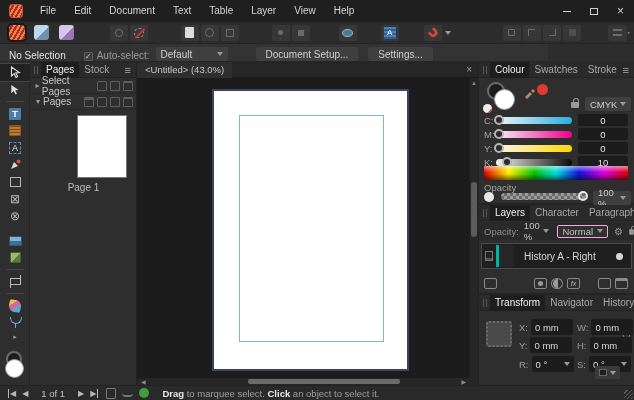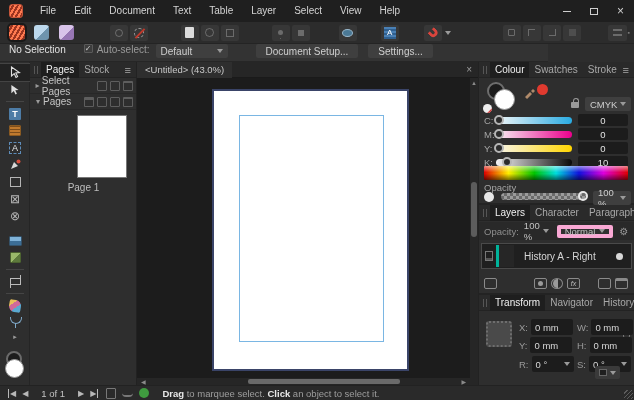--- a/index.html
+++ b/index.html
@@ -22,21 +22,21 @@
   #toolbar { top:22px; left:0; width:634px; height:22px; background:#2c2c2c; border-bottom:1px solid #242424;
     display:flex; align-items:center; }
   .persona { width:17px; height:15px; border-radius:3px; margin:0 2px; }
   .persona.sel { outline:2px solid #191919; }
   .tbtn { width:20px; height:16px; background:#373737; border-radius:2px; margin:0 1px;
     display:flex; align-items:center; justify-content:center; }
   .dimshape { opacity:.45; }
   .tb-sep { width:12px; }
 
   
-  #ctxbar { top:44px; left:0; width:548px; height:18px; background:#333333; display:flex; align-items:flex-start;
+  #ctxbar { top:44px; left:0; width:548px; height:18px; background:#333333; display:flex; align-items:flex-end;
     font-size:10px; border-bottom:1px solid #262626; }
   .ctx-btn { background:#3f3f3f; border-radius:2px; height:14px; padding:0 10px; margin-left:10px;
     display:flex; align-items:center; color:#cfcfcf; }
   .dd { background:#3f3f3f; border-radius:2px; height:14px; padding:0 5px; display:flex; align-items:center; color:#cfcfcf; }
   .chk { width:9px; height:9px; background:#3d3d3d; border:1px solid #5a5a5a; border-radius:1px;
     display:flex; align-items:center; justify-content:center; font-size:8px; color:#ccc; margin-right:4px; }
   .chev { width:0; height:0; border-left:3px solid transparent; border-right:3px solid transparent;
     border-top:4px solid #9a9a9a; display:inline-block; }
 
   
@@ -103,21 +103,21 @@
   .valbox { width:50px; height:12px; background:#1c1c1c; border-radius:2px; color:#e2e2e2; font-size:9.5px;
     display:flex; align-items:center; justify-content:center; flex:none; }
   .lockic { width:8px; height:6px; background:#9a9a9a; border-radius:1px; position:relative; margin-top:4px; }
   .lockic::before { content:""; position:absolute; top:-4px; left:1.5px; width:4px; height:4px;
     border:1.5px solid #9a9a9a; border-bottom:none; border-radius:3px 3px 0 0; }
   .spectrum { position:absolute; left:5px; right:6px; top:104px; height:14px; border-radius:1px;
     background:linear-gradient(180deg,rgba(255,255,255,.55),rgba(255,255,255,0) 45%,rgba(0,0,0,0) 55%,rgba(0,0,0,.55)),
       linear-gradient(90deg,#dd0000,#ffee00 17%,#00c400 35%,#00dddd 50%,#1111dd 66%,#dd00dd 83%,#dd0000); }
   .checker { background:repeating-conic-gradient(#6a6a6a 0% 25%, #9c9c9c 0% 50%); background-size:6px 6px; }
   .ctrl-row { position:absolute; left:0; right:0; top:17px; height:18px; background:#292929; display:flex; align-items:center; font-size:9.5px; color:#8f8f8f; }
-  .blend-dd { background:#303030; border:4px solid #f9a8d4; border-radius:2px; height:13px; display:flex; align-items:center; padding:0 4px; gap:4px; color:#c2c2c2; }
+  .blend-dd { background:#303030; border:1px solid #f9a8d4; border-radius:2px; height:13px; display:flex; align-items:center; padding:0 4px; gap:4px; color:#c2c2c2; }
   .layer-row { position:absolute; left:2px; right:2px; top:38px; height:26px; background:#1f1f1f; border:1px solid #4a4a4a; display:flex; align-items:center; }
   .layer-badge { width:8px; height:10px; border:1px solid #777; margin:0 3px; background:linear-gradient(0deg,#555 0 2px,transparent 2px); }
   .layer-thumb { width:18px; height:22px; background:#262626; border-left:3px solid #00b39b; margin-right:10px; }
   .vis-dot { width:7px; height:7px; border-radius:50%; background:#d8d8d8; margin-left:auto; margin-right:8px; }
   .lyr-btnrow { position:absolute; left:0; right:0; bottom:2px; height:16px; display:flex; align-items:center; }
   .lyr-ic { width:13px; height:11px; border:1px solid #8a8a8a; border-radius:2px; margin:0 2px; display:flex; align-items:center; justify-content:center; }
   .gear { color:#9a9a9a; font-size:10px; }
   .field-row { position:absolute; display:flex; align-items:center; font-size:9.5px; color:#9a9a9a; }
   .fbox { width:42px; height:13px; background:#1c1c1c; border-radius:2px; color:#d8d8d8;
     display:flex; align-items:center; padding:8px 4px; margin-left:3px; justify-content:space-between; }
@@ -143,21 +143,20 @@
 <div id="app">
 
   <div id="titlebar" class="abs">
     <div class="appicon"></div>
     <div class="menu-item">File</div>
     <div class="menu-item">Edit</div>
     <div class="menu-item">Document</div>
     <div class="menu-item">Text</div>
     <div class="menu-item">Table</div>
     <div class="menu-item">Layer</div>
-    <div class="menu-item">Select</div>
     <div class="menu-item">View</div>
     <div class="menu-item">Help</div>
     <div style="margin-left:auto; display:flex;">
       <div class="win-btn">
           <div class="glyph-min"></div>
         </div>
       <div class="win-btn">
           <div class="glyph-max"></div>
         </div>
       <div class="win-btn">

